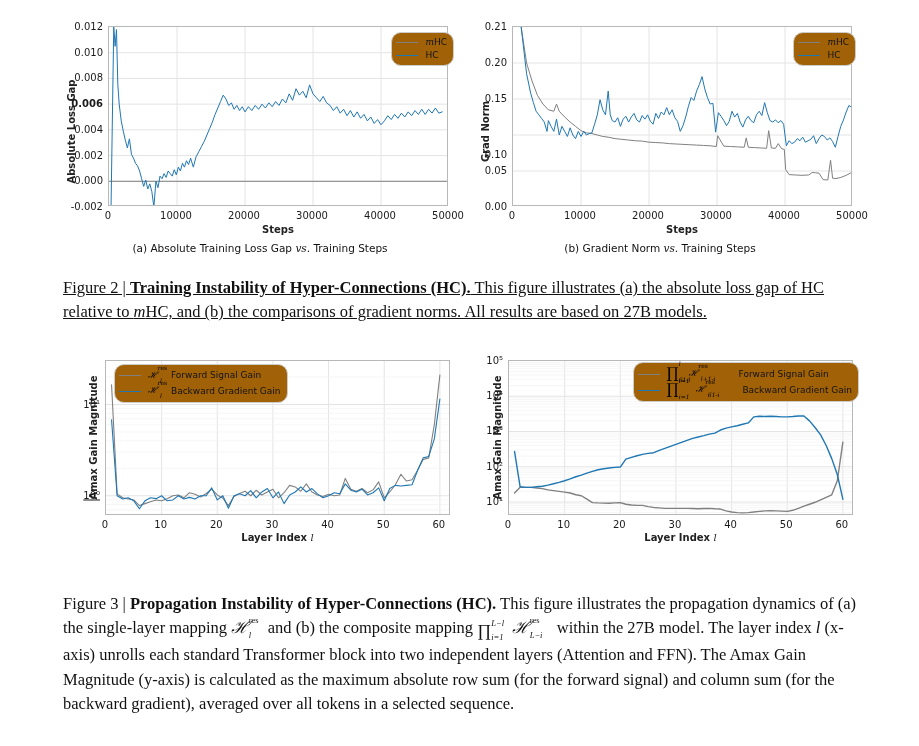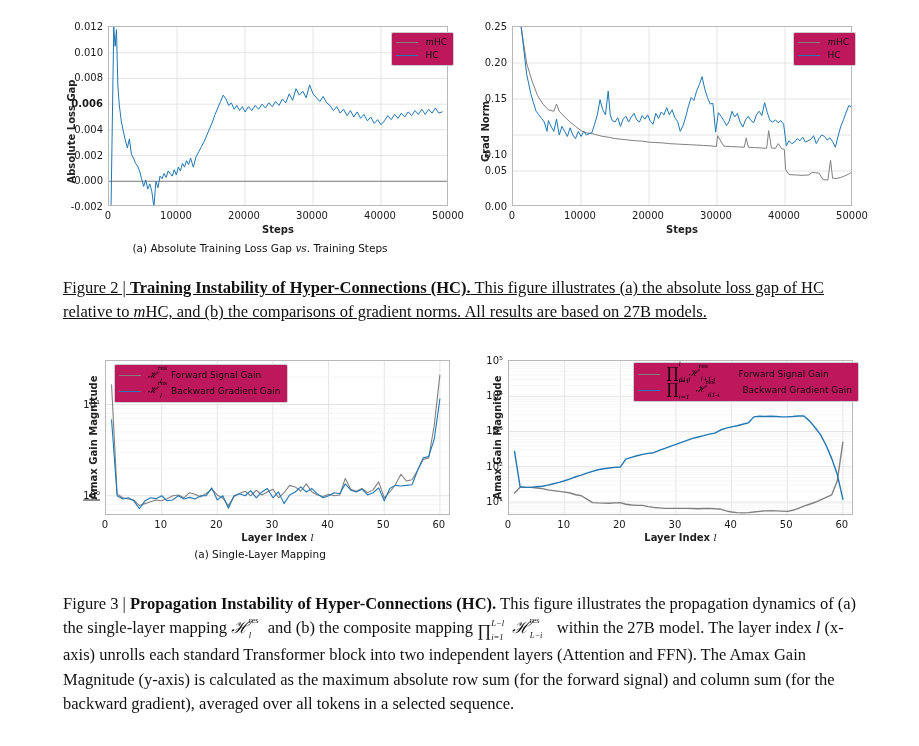--- a/index.html
+++ b/index.html
@@ -90,23 +90,23 @@
     color: #1a1a1a;
     font-family: "DejaVu Sans", sans-serif;
     white-space: nowrap;
   }
   .tick.ytick { text-align: right; transform: translateY(-50%); }
   .tick.xtick { text-align: center; transform: translateX(-50%); }
 
   
   .legend {
     position: absolute;
-    background: #be185d;
+    background: #a16207;
     border: 1px solid #cccccc;
-    border-radius: 2px;
+    border-radius: 10px;
     padding: 3px 6px 3px 4px;
     font-family: "DejaVu Sans", sans-serif;
     font-size: 9px;
     line-height: 1.45;
     z-index: 5;
   }
   .legend-row { display: flex; align-items: center; white-space: nowrap; }
   .legend-swatch {
     display: inline-block;
     width: 22px;
@@ -258,33 +258,36 @@
             <div class="tick xtick" style="left: 120px; top: 194px;">10000</div>
             <div class="tick xtick" style="left: 188px; top: 194px;">20000</div>
             <div class="tick xtick" style="left: 256px; top: 194px;">30000</div>
             <div class="tick xtick" style="left: 324px; top: 194px;">40000</div>
             <div class="tick xtick" style="left: 392px; top: 194px;">50000</div>
             <div class="tick ytick" style="right: auto; left: 0px; width: 47px; top: 190px;">0.00</div>
             <div class="tick ytick" style="right: auto; left: 0px; width: 47px; top: 154px;">0.05</div>
             <div class="tick ytick" style="right: auto; left: 0px; width: 47px; top: 118px; margin-top: 20px;">0.10</div>
             <div class="tick ytick" style="right: auto; left: 0px; width: 47px; top: 82px;">0.15</div>
             <div class="tick ytick" style="right: auto; left: 0px; width: 47px; top: 46px;">0.20</div>
-            <div class="tick ytick" style="right: auto; left: 0px; width: 47px; top: 10px;">0.25</div>
+            <div class="tick ytick" style="right: auto; left: 0px; width: 47px; top: 10px;">0.21</div>
           </div>
         <div class="legend" id="leg-2b" style="right:4px; top:16px;">
           <div class="legend-row">
             <span class="legend-swatch"></span>
             <span class="legend-label"><span class="mi">m</span><span>HC</span></span>
           </div>
           <div class="legend-row">
             <span class="legend-swatch blue"></span>
             <span class="legend-label"><span>HC</span></span>
           </div>
         </div>
         <div class="xlabel" style="left:52px; top:208px; width:340px;">Steps</div>
+        <div class="subcaption" style="left:0; top:226px;">
+          <span>(b) Gradient Norm </span><span class="it">vs.</span><span> Training Steps</span>
+        </div>
       </div>
     </div>
   </div>
 
   <div class="caption" id="cap2">
     <span>Figure 2 | </span><b>Training Instability of Hyper-Connections (HC).</b><span> This figure illustrates (a) the absolute loss gap of HC relative to </span><i>m</i><span>HC, and (b) the comparisons of gradient norms. All results are based on 27B models.</span>
   </div>
 
   <div class="figure-row" id="fig3-row">
 
@@ -334,21 +337,20 @@
             <span class="mathH">ℋ<sup>res</sup><sub>l</sub></span>
             <span class="legend-label">Forward Signal Gain</span>
           </div>
           <div class="legend-row">
             <span class="legend-swatch blue"></span>
             <span class="mathH">ℋ<sup>res</sup><sub>l</sub></span>
             <span class="legend-label">Backward Gradient Gain</span>
           </div>
         </div>
         <div class="xlabel" style="left:45px; top:180px; width:345px;">Layer Index <span class="mi" style="font-weight:normal;">l</span></div>
-        <div class="subcaption" style="left:0; top:196px;">(a) Single-Layer Mapping</div>
       </div>
     </div>
 
     <div class="panel" id="fig3-b">
       <div class="plot-wrap" style="height:230px;">
         <div class="ylabel" style="left:-38px; top:80px; width:150px; text-align:center; transform:rotate(-90deg);">Amax Gain Magnitude</div>
         <div class="plot-area" id="pa-3b" style="left:48px; top:8px; width:345px; height:155px;">
           <svg class="plot-svg" id="svg-3b" width="345" height="155" viewBox="0 0 345 155">
               <line x1="55.64516129032258" y1="0" x2="55.64516129032258" y2="155" stroke="#e4e4e4" stroke-width="1"></line>
               <line x1="111.29032258064515" y1="0" x2="111.29032258064515" y2="155" stroke="#e4e4e4" stroke-width="1"></line>

